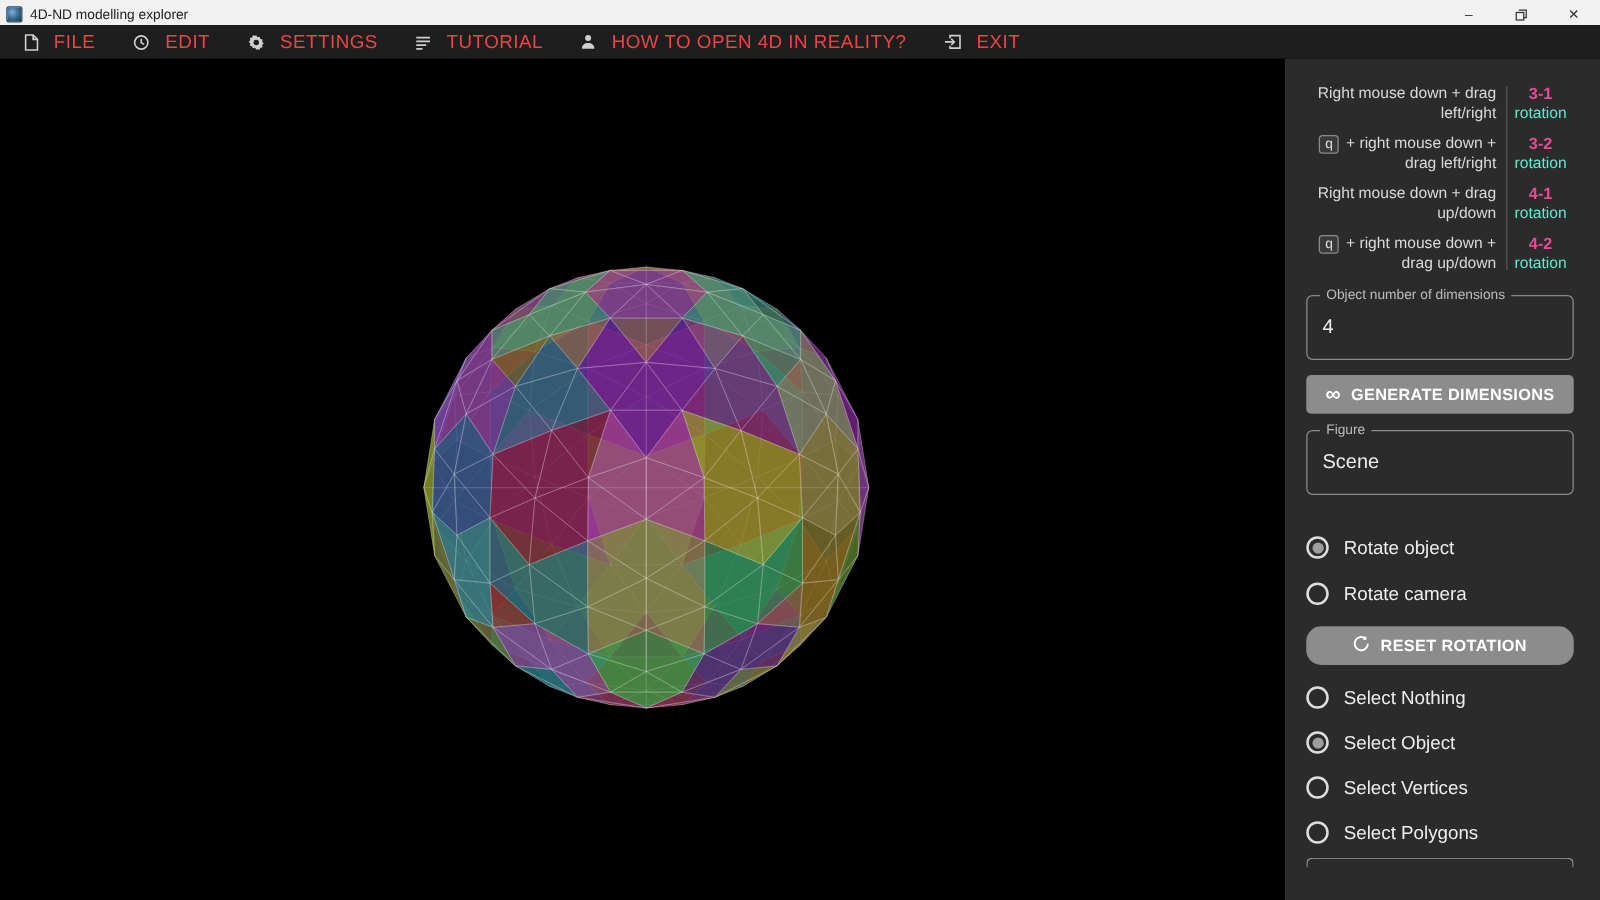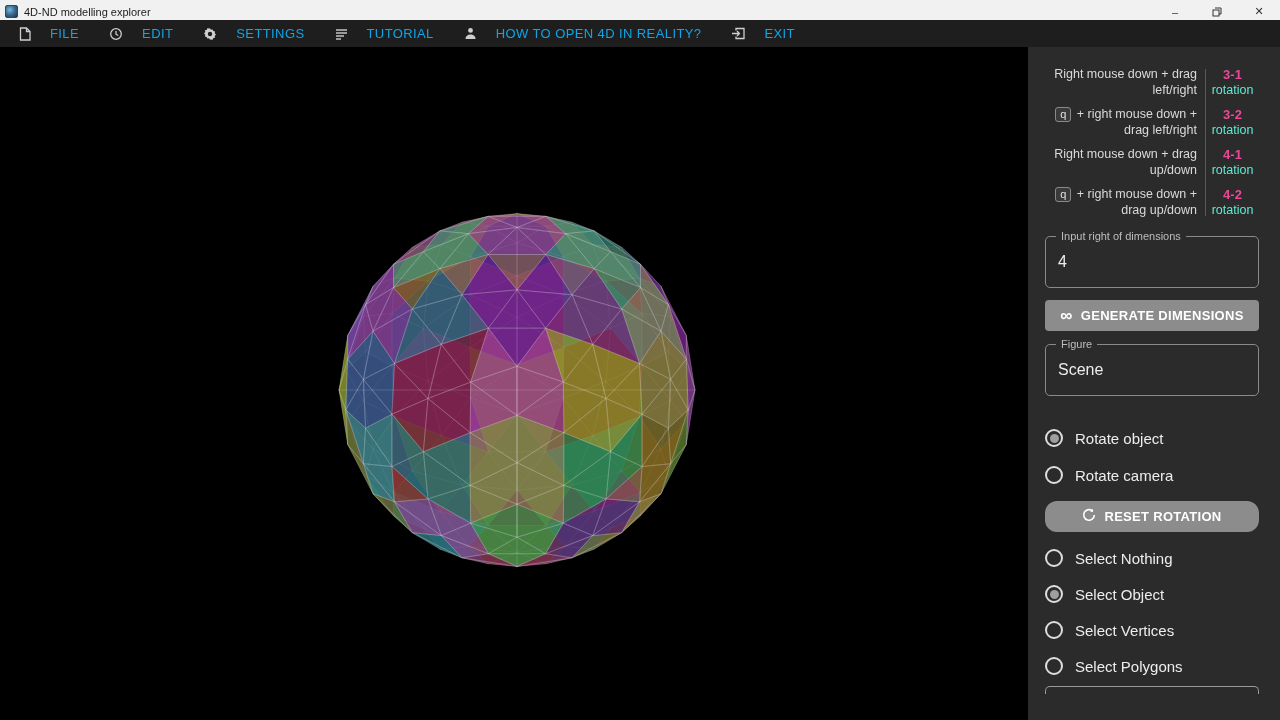--- a/index.html
+++ b/index.html
@@ -15,22 +15,22 @@
     border:1px solid #2a4a63; }
   .app-title { font-size:11px; color:#1c1c1c; }
   .win-controls { margin-left:auto; display:flex; height:20px; }
   .win-btn { width:42px; height:20px; display:flex; align-items:center; justify-content:center;
     color:#333; font-size:11px; cursor:default; }
   .win-btn svg { display:block; }
 
   
   .menubar { position:absolute; top:20px; left:0; width:1280px; height:27px;
     background:#1e1e1e; display:flex; align-items:center; padding-left:4px; }
-  .menu-item { display:flex; align-items:center; gap:19px; padding:0 15px; height:27px;
-    color:#0ea5e9; font-size:13px; letter-spacing:.4px; cursor:default; }
+  .menu-item { display:flex; align-items:center; gap:12px; padding:0 15px; height:27px;
+    color:#ef4444; font-size:15px; letter-spacing:.4px; cursor:default; }
   .menu-item .mi { display:flex; align-items:center; color:#cfcfcf; }
 
   
   .canvas { position:absolute; top:47px; left:0; width:1028px; height:673px; background:#000; }
   .canvas svg { position:absolute; top:0; left:0; }
 
   
   .sidebar { position:absolute; top:47px; left:1028px; width:252px; height:673px;
     background:#2b2b2b; padding:20px 21px 0 17px; color:#e4e4e4; }
 
@@ -507,21 +507,21 @@
             <span class="sc-word">rotation</span>
           </span>
         <span class="sc-act">
             <span class="sc-num">4-2</span>
             <span class="sc-word">rotation</span>
           </span>
       </div>
     </div>
 
     <div class="fieldset fs-dims">
-      <span class="flabel">Input right of dimensions</span>
+      <span class="flabel">Object number of dimensions</span>
       <span class="fvalue">4</span>
     </div>
 
     <button class="btn">
       <span class="bicon">∞</span>
       <span>GENERATE DIMENSIONS</span>
     </button>
 
     <div class="fieldset fs-figure">
       <span class="flabel">Figure</span>

